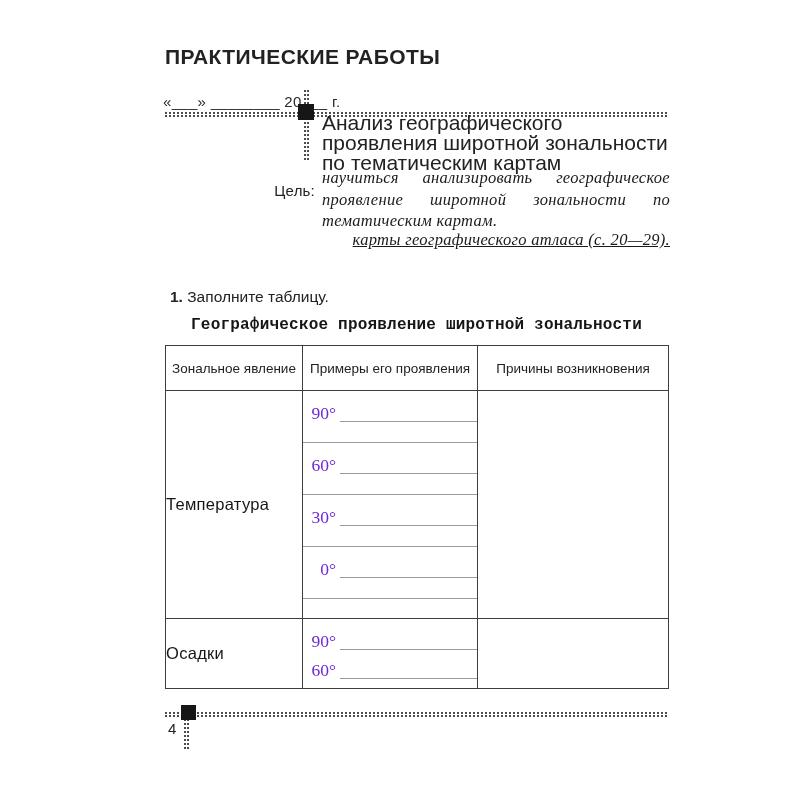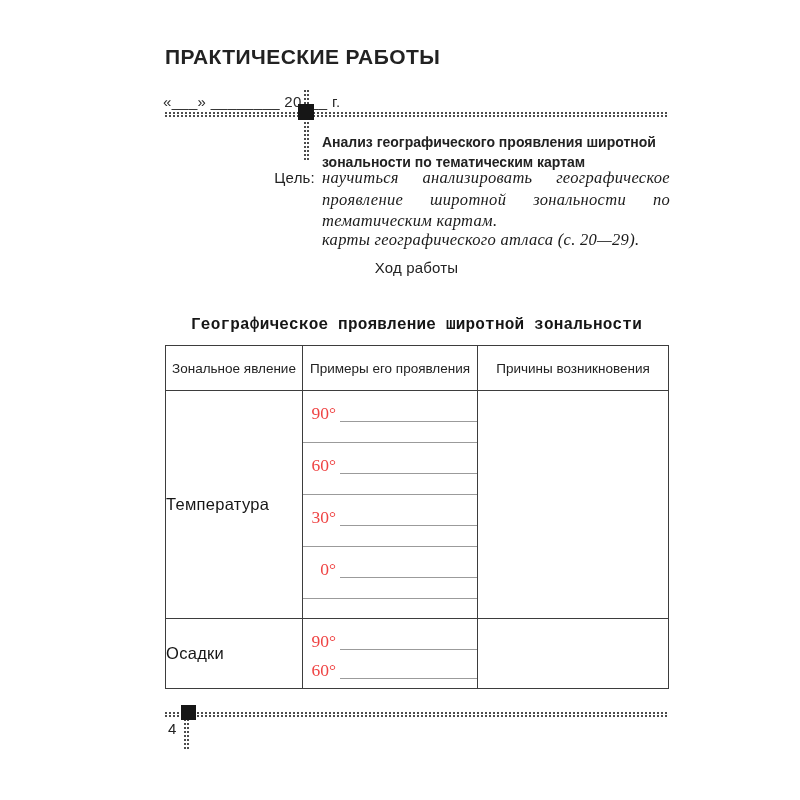--- a/index.html
+++ b/index.html
@@ -10,22 +10,22 @@
   .abs{position:absolute;}
 
   
   .page-title{
     left:165px;top:45px;width:503px;
     font-size:21px;font-weight:bold;letter-spacing:.4px;color:#222;
   }
   .date-line{left:163px;top:93px;font-size:15px;color:#2a2a2a;letter-spacing:.3px;}
   .work-title{left:322px;top:90px;font-size:17px;font-weight:bold;letter-spacing:.2px;color:#222;}
   .work-subtitle{
-    left:322px;top:132px;width:350px;
-    font-size:14px;font-weight:bold;line-height:20px;color:#222;
+    left:322px;top:113px;width:350px;
+    font-size:21px;font-weight:normal;line-height:20px;color:#222;
   }
 
   
   .hatch-h{
     height:5px;
     background-image:
       repeating-linear-gradient(90deg,#4c4c4c 0 2px,transparent 2px 4px),
       repeating-linear-gradient(90deg,#4c4c4c 0 2px,transparent 2px 4px);
     background-size:100% 2px,100% 2px;
     background-position:0 0,0 3px;
@@ -43,30 +43,30 @@
   .rule-top{left:165px;top:112px;width:503px;}
   .vrule-top{left:304px;top:88px;height:72px;}
   .square{width:16px;height:16px;background:#161616;}
   .square-top{left:298px;top:104px;}
   .rule-bottom{left:165px;top:712px;width:503px;}
   .vrule-bottom{left:184px;top:712px;height:37px;}
   .square-bottom{left:181px;top:705px;width:15px;height:15px;}
   .page-number{left:168px;top:720px;font-size:15px;color:#222;}
 
   
-  .field-label{font-size:15px;color:#222;text-align:right;letter-spacing:.2px;}
+  .field-label{font-size:15px;color:#222;text-align:right;letter-spacing:.2px;margin-top:13px;}
   .goal-label{left:165px;top:169px;width:150px;}
   .equip-label{left:148px;top:231px;width:167px;}
   .field-value{
     width:348px;font-family:"Liberation Serif","DejaVu Serif",serif;
     font-style:italic;font-size:16.5px;line-height:21.5px;color:#1a1a1a;
     text-align:justify;letter-spacing:.3px;
   }
   .goal-value{left:322px;top:167px;}
-  .equip-value{left:322px;top:229px;text-align:left;}
+  .equip-value{left:322px;top:229px;text-align:right;text-decoration:underline;}
 
   .procedure-heading{left:165px;top:259px;width:503px;text-align:center;font-size:15px;color:#222;letter-spacing:.2px;}
   .step-line{left:170px;top:288px;font-size:15.5px;color:#222;}
   .step-number{font-weight:bold;}
 
   .table-title{
     left:165px;top:316px;width:503px;text-align:center;
     font-family:Liberation Mono, monospace;
     font-size:16px;font-weight:bold;color:#161616;letter-spacing:.2px;
   }
@@ -89,21 +89,21 @@
     padding-left:10px;letter-spacing:.3px;
   }
   .cell-lines{vertical-align:top;padding:2px 8px 0 8px;}
   .cell-lines-small{vertical-align:top;padding:1px 8px 0 8px;}
   .deg-group{height:52px;}
   .deg-row{display:flex;align-items:flex-end;height:31px;}
   .deg-row-b{display:flex;align-items:flex-end;height:31px;}
   .deg-row-b2{display:flex;align-items:flex-end;height:29px;}
   .deg-label{
     font-family:"Liberation Serif","DejaVu Serif",serif;
-    font-size:17.5px;color:#ef4444;min-width:33px;text-align:right;line-height:1;
+    font-size:17.5px;color:#6d28d9;min-width:33px;text-align:right;line-height:1;
   }
   .deg-line{flex:1;margin-left:4px;border-bottom:1px solid #9b9b9b;height:1px;}
   .cont-line{height:20px;border-bottom:1px solid #9b9b9b;}
   .cell-empty{background:#ffffff;}
 </style>
 </head>
 <body>
 
 <div class="page">
 
@@ -115,22 +115,22 @@
   <div class="abs hatch-v vrule-top"></div>
   <div class="abs square square-top"></div>
 
   <div class="abs work-subtitle">Анализ географического проявления широтной зональности по тематическим картам</div>
 
   <div class="abs field-label goal-label">Цель:</div>
   <div class="abs field-value goal-value">научиться анализировать географическое проявление широтной зональности по тематическим картам.</div>
 
   <div class="abs field-value equip-value">карты географического атласа (с. 20—29).</div>
 
-  <div class="abs procedure-heading">Ход работы</div>
-
+
+  <div class="abs step-line"><span class="step-number">1.</span> <span>Заполните таблицу.</span></div>
 
   <div class="abs table-title">Географическое проявление широтной зональности</div>
 
   <table class="abs work-table">
     <colgroup>
       <col style="width:137px">
       <col style="width:175px">
       <col style="width:191px">
     </colgroup>
     <tbody>

